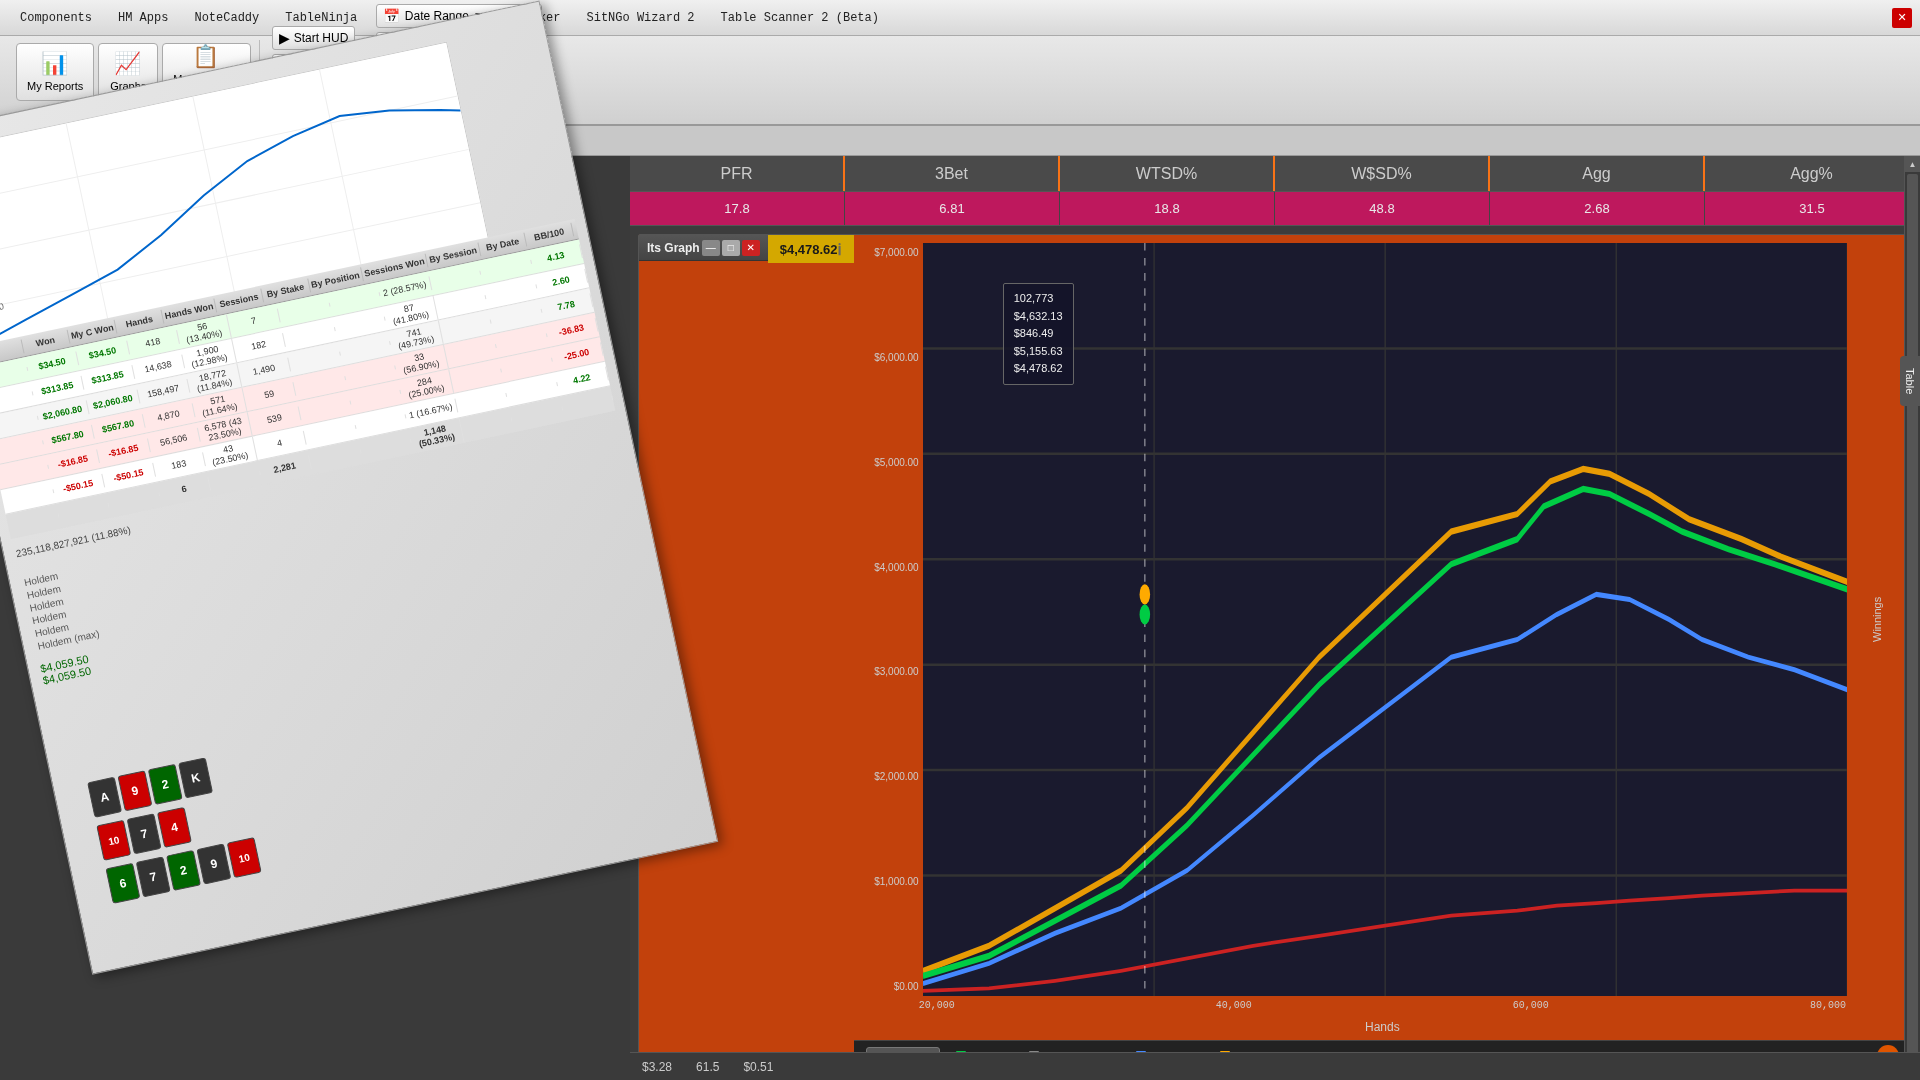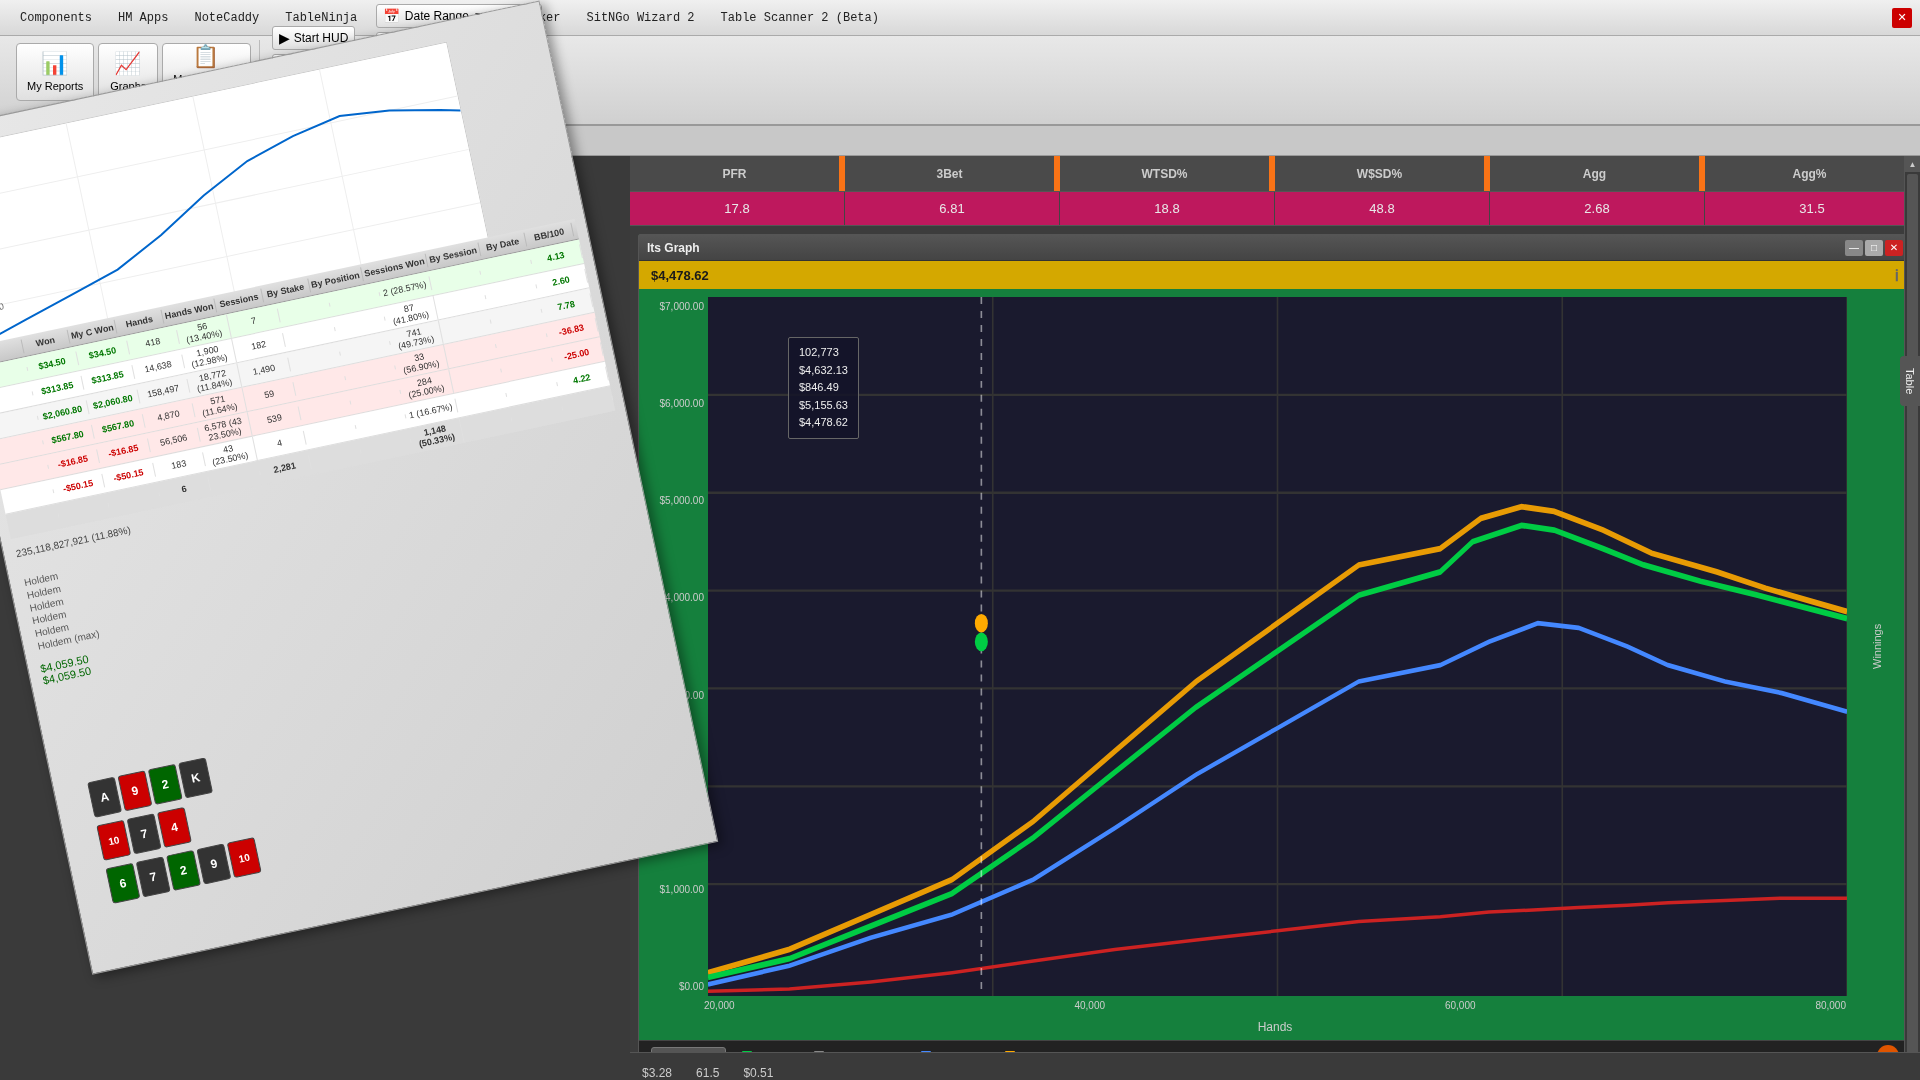--- a/index.html
+++ b/index.html
@@ -231,23 +231,23 @@
       display: flex;
       background: #4a4a4a;
       border-bottom: 1px solid #555;
       height: 36px;
       align-items: center;
     }
     .stat-col {
       flex: 1;
       text-align: center;
       color: #ccc;
-      font-size: 12px;
-      font-weight: bold;
-      border-right: 6px solid #f97316;
+      font-size: 16px;
+      font-weight: normal;
+      border-right: 2px solid #f97316;
       height: 100%;
       display: flex;
       align-items: center;
       justify-content: center;
     }
     .stats-values {
       display: flex;
       background: #be185d;
       border-bottom: 1px solid #555;
       height: 34px;
@@ -260,26 +260,26 @@
       font-size: 13px;
       border-right: 1px solid #444;
       height: 100%;
       display: flex;
       align-items: center;
       justify-content: center;
     }
 
     
     .chart-window {
-      background: #15803d;
+      background: #c2410c;
       border: 1px solid #555;
       margin: 8px;
       flex: 1;
       display: flex;
-      flex-direction: column;
+      flex-direction: row;
       position: relative;
       border-radius: 2px;
     }
     .chart-title-bar {
       display: flex;
       align-items: center;
       background: linear-gradient(to bottom, #555, #444);
       height: 26px;
       padding: 0 8px;
       border-bottom: 1px solid #333;
@@ -362,20 +362,21 @@
       height: 100%;
     }
 
     .x-axis {
       display: flex;
       justify-content: space-between;
       padding: 4px 65px 0 65px;
       font-size: 10px;
       color: #ccc;
       height: 20px;
+      font-family: Liberation Mono, monospace;
     }
 
     .x-label {
       text-align: center;
       font-size: 12px;
       color: #ccc;
       padding: 4px 0 6px 0;
     }
 
     
@@ -480,21 +481,21 @@
     
     .status-bar {
       position: absolute;
       bottom: 0;
       left: 630px;
       right: 0;
       height: 28px;
       background: #3a3a3a;
       border-top: 1px solid #555;
       display: flex;
-      align-items: flex-end;
+      align-items: center;
       padding: 0 12px;
       gap: 24px;
     }
     .status-item {
       color: #ccc;
       font-size: 12px;
     }
 
     
     .card-row {

